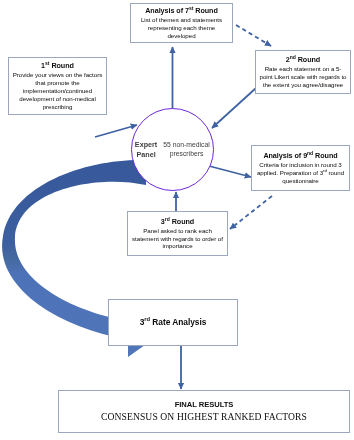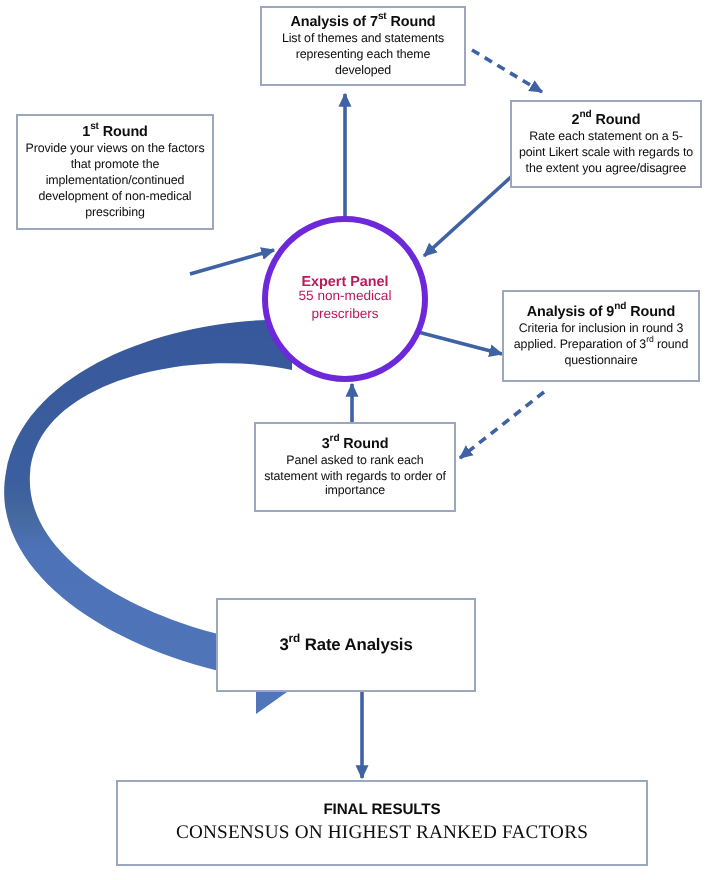--- a/index.html
+++ b/index.html
@@ -71,47 +71,46 @@
   #node-round3 {
     left: 127px; top: 211px; width: 101px; height: 45px;
   }
   #node-round3analysis {
     left: 108px; top: 299px; width: 130px; height: 47px;
   }
   #node-round3analysis .title {
     font-size: 8.4px;
   }
   #node-final {
-    left: 58px; top: 390px; width: 266px; height: 43px;
+    left: 58px; top: 390px; width: 292px; height: 43px;
   }
   #node-final .title {
     font-size: 7.6px;
     font-weight: bold;
   }
   #node-final .body {
     font-family: "Liberation Serif", serif;
     font-size: 9.6px;
     margin-top: 1px;
     letter-spacing: 0.1px;
   }
   
   #node-panel {
     position: absolute;
     left: 131px; top: 108px;
     width: 83px; height: 83px;
-    border: 3px solid #6d28d9;
+    border: 1px solid #6d28d9;
     border-radius: 50%;
     background: #ffffff;
     box-sizing: border-box;
     display: flex;
-    flex-direction: column;
     align-items: center;
     justify-content: center;
     text-align: center;
-    color: #be185d;
+    color: #404040;
   }
   #node-panel .title {
     font-weight: bold;
     font-size: 7.2px;
     line-height: 1.3;
   }
   #node-panel .body {
     font-size: 6.8px;
     line-height: 1.32;
   }

